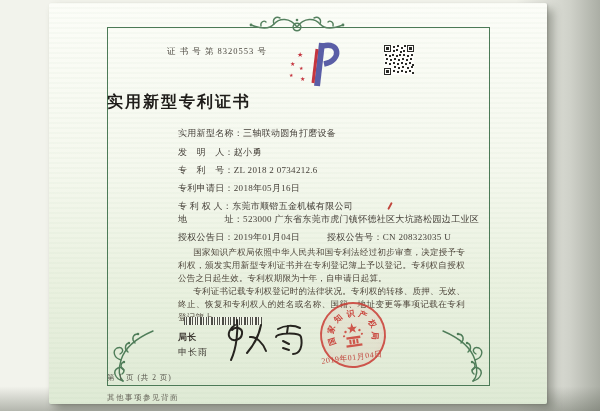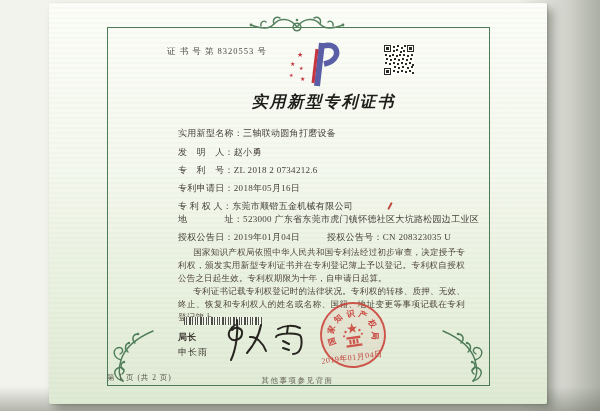--- a/index.html
+++ b/index.html
@@ -19,22 +19,22 @@
     box-shadow:6px 6px 10px rgba(75,80,68,.45), 1px 1px 2px rgba(75,80,68,.25);
   }
   .frame{
     position:absolute;left:107px;top:27px;width:381px;height:357px;
     border:1.4px solid #4c7a57;
   }
   .abs{position:absolute;}
   .txt{color:#46413a;font-size:9px;line-height:12px;letter-spacing:.3px;white-space:nowrap;}
   .certno{left:167px;top:45px;font-size:8.5px;color:#4e4a42;letter-spacing:1px;}
   .title{
-    left:107px;top:92px;width:433px;text-align:center;
-    font-size:16px;font-weight:bold;color:#1f1d1a;letter-spacing:2px;font-style:italic;
+    left:107px;top:92px;width:433px;text-align:left;
+    font-size:16px;font-weight:bold;color:#1f1d1a;letter-spacing:2px;
   }
   .row{left:178px;}
   .addr{width:330px;white-space:normal;padding-left:63px;text-indent:-63px;line-height:11px;}
   .body-text{
     left:178px;top:246px;width:287px;color:#4f473c;
     font-size:8.5px;line-height:13px;text-align:justify;letter-spacing:.2px;
   }
   .body-text p{margin:0;text-indent:1.8em;}
   .barcode{
     left:184px;top:317px;width:78px;height:8px;
@@ -52,21 +52,21 @@
   }
   .seal .sc{
     position:absolute;width:9px;height:9px;font-size:8px;line-height:9px;
     color:#c9443c;font-weight:bold;text-align:center;
   }
   .sealdate{
     left:316px;top:352px;width:72px;text-align:center;transform:rotate(-7deg);
     color:#c0453c;font-size:8px;letter-spacing:.5px;
   }
   .pagenote{left:107px;top:373px;width:381px;text-align:left;font-size:7.5px;color:#55534a;letter-spacing:1px;}
-  .backnote{left:107px;top:376px;width:381px;text-align:center;font-size:7.5px;color:#67655a;letter-spacing:1.5px;}
+  .backnote{left:107px;top:393px;width:381px;font-size:7.5px;color:#67655a;letter-spacing:1.5px;}
   .redtick{left:389px;top:202px;width:2px;height:8px;background:#c0453c;transform:rotate(28deg);border-radius:1px;}
   .qr{left:384px;top:45px;width:30px;height:30px;}
   .logo{left:286px;top:40px;width:62px;height:48px;}
   .flourish{left:247px;top:13px;width:100px;height:26px;}
   .corner{width:46px;height:56px;}
   .corner.bl{left:109px;top:327px;}
   .corner.br{left:441px;top:327px;transform:scaleX(-1);}
   .sig{left:220px;top:318px;width:92px;height:46px;}
 </style>
 </head>

